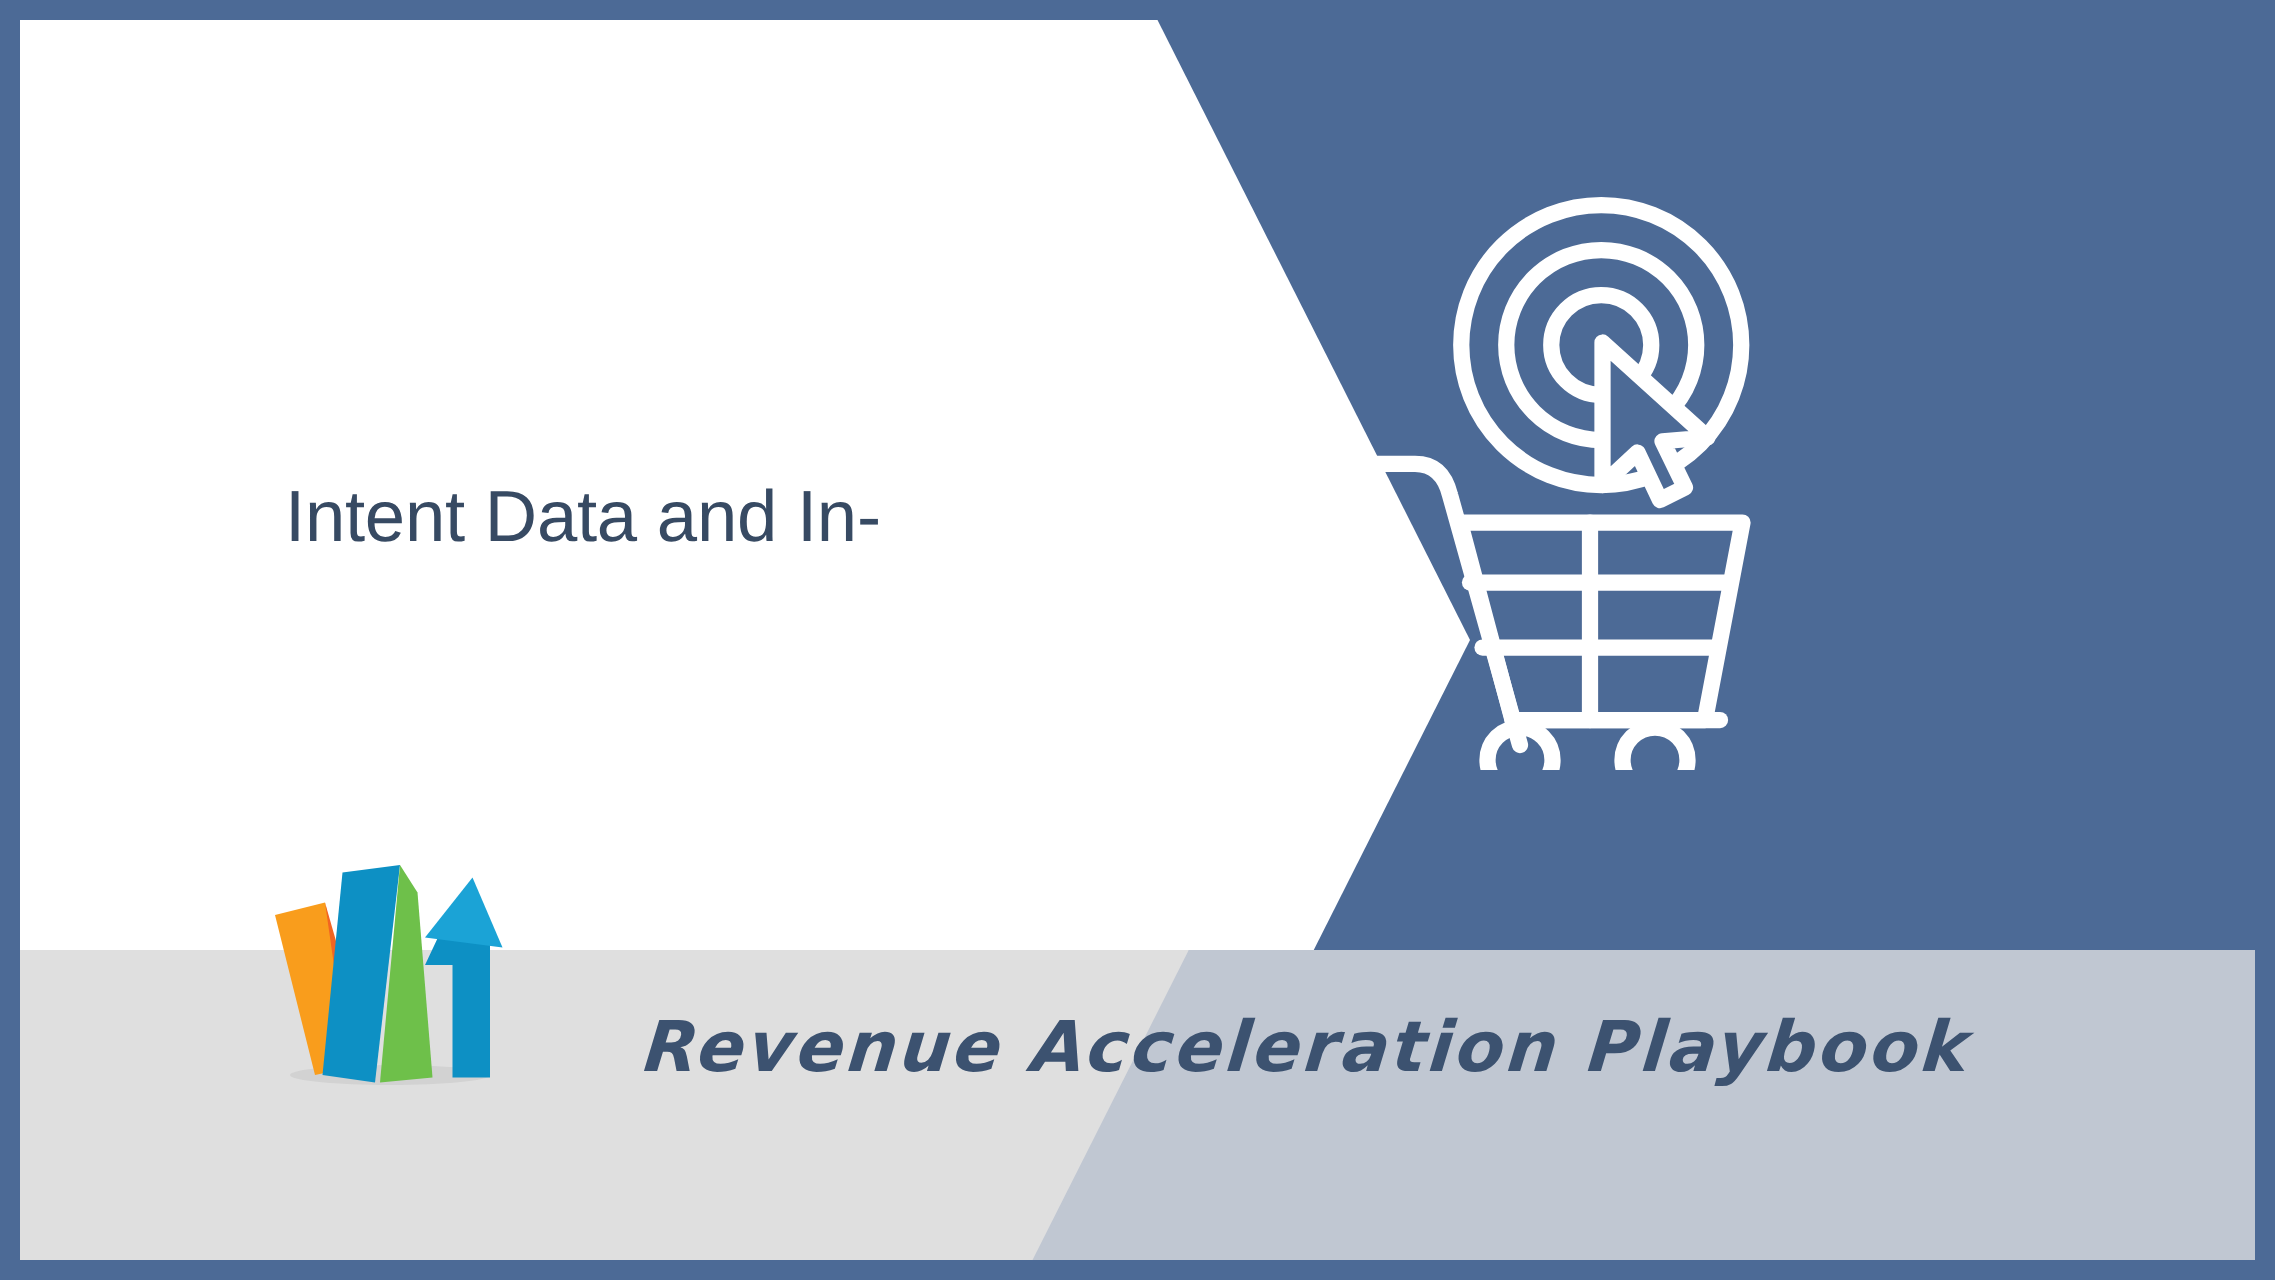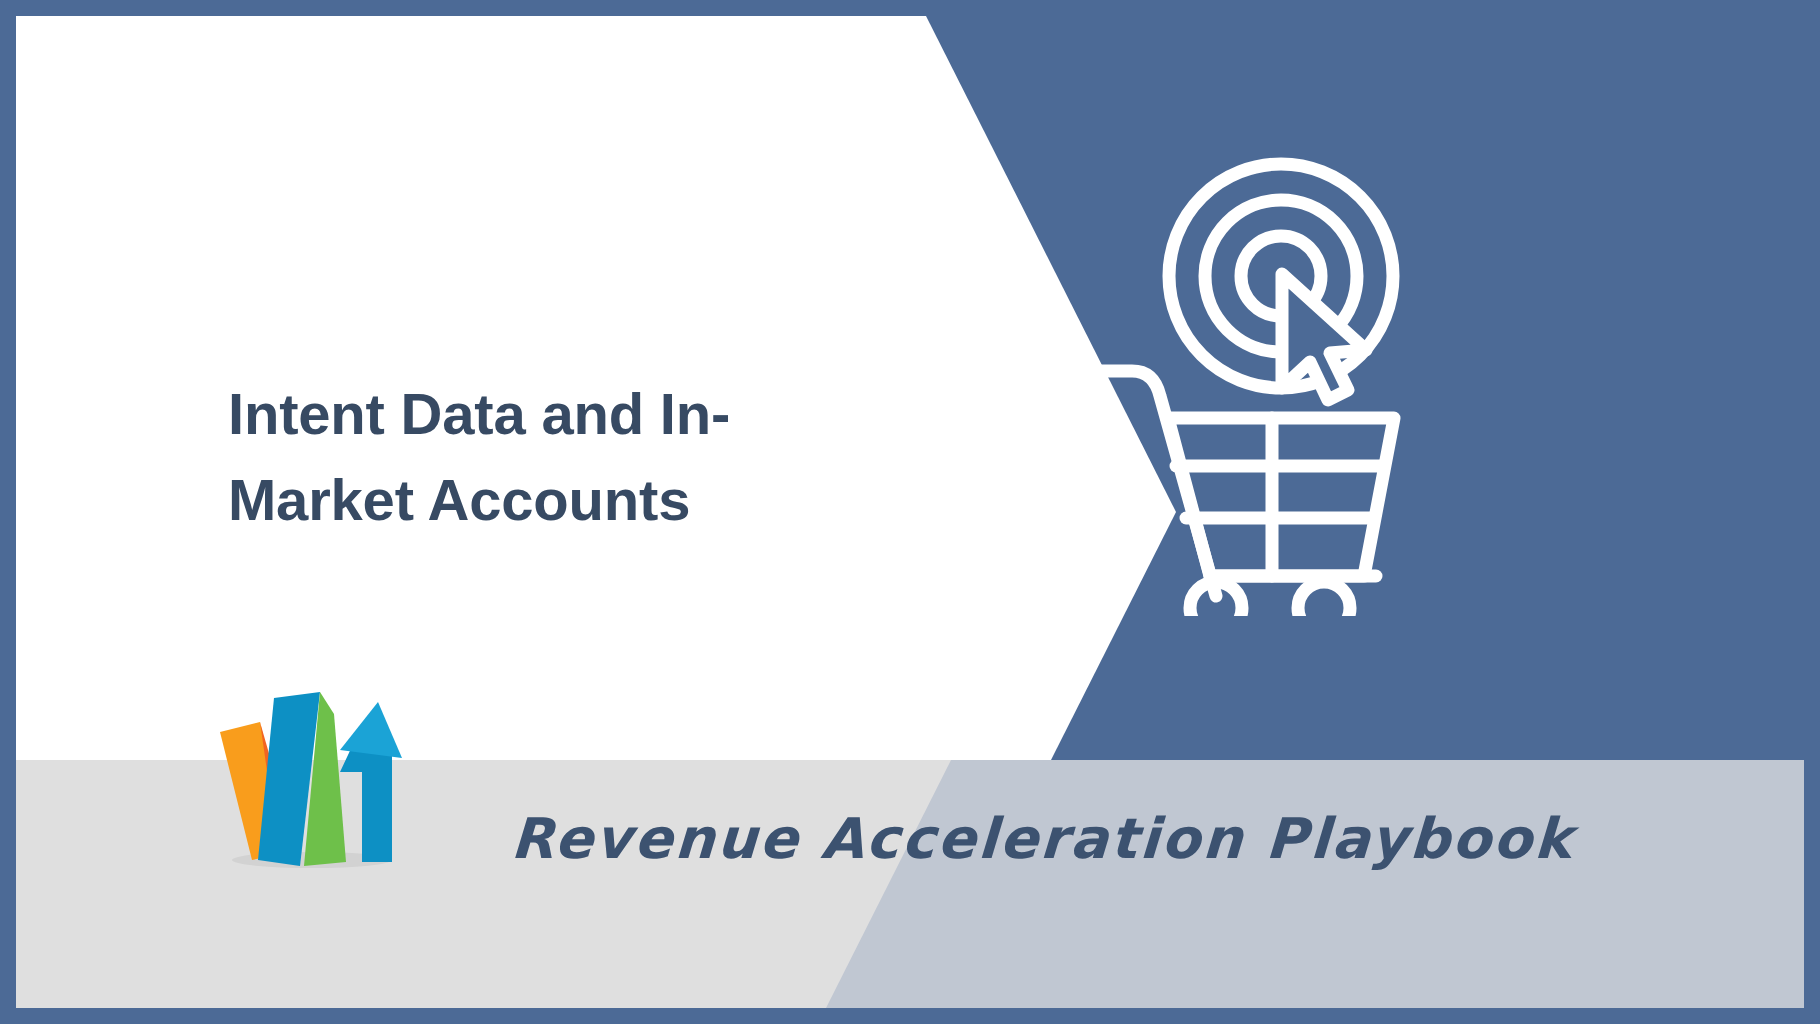--- a/index.html
+++ b/index.html
@@ -45,21 +45,21 @@
   }
 
   
   .title{
     position:absolute;
     left:212px;top:355px;
     width:700px;
     z-index:6;
     color:#374A63;
     font-size:58px;
-    font-weight:bold;
+    font-weight:normal;
     line-height:1.48;
     letter-spacing:-0.2px;
   }
   .title-line{display:block;}
 
   
   .logo{
     position:absolute;
     left:196px;top:668px;
     width:192px;height:190px;
@@ -133,21 +133,20 @@
         <circle cx="248" cy="452" r="26"></circle>
       </g>
     </svg>
   </div>
 
   <div class="banner-blue"></div>
   <div class="banner-gray"></div>
 
   <div class="title">
     <span class="title-line">Intent Data and In-</span>
-    <span class="title-line">Market Accounts</span>
   </div>
 
   <div class="logo-shadow"></div>
 
   <div class="logo">
     <svg width="192" height="190" viewBox="0 0 192 190">
 
       <polygon points="8,48 48,38 78,168 40,176" fill="#F99D1C"></polygon>
 
       <polygon points="48,38 60,80 78,168 64,150" fill="#F26522"></polygon>

